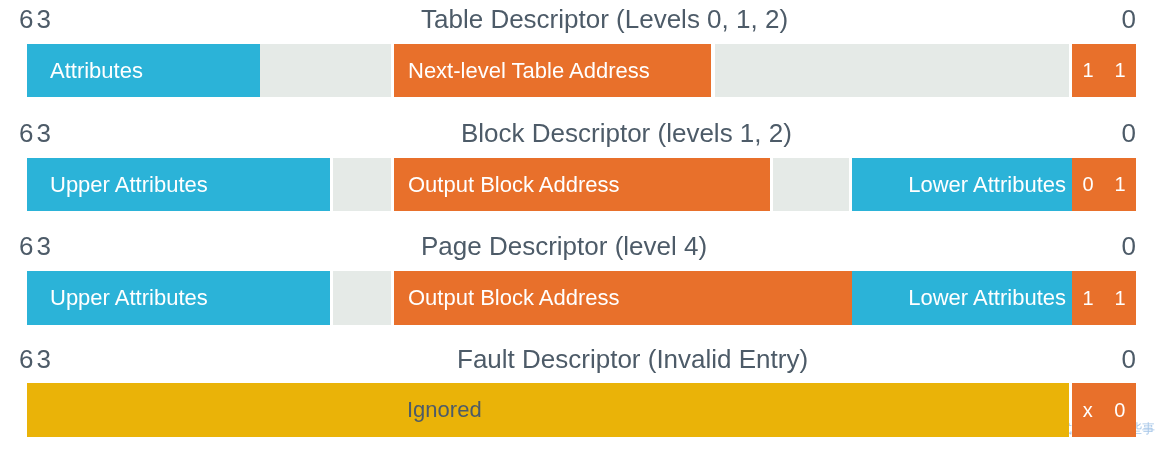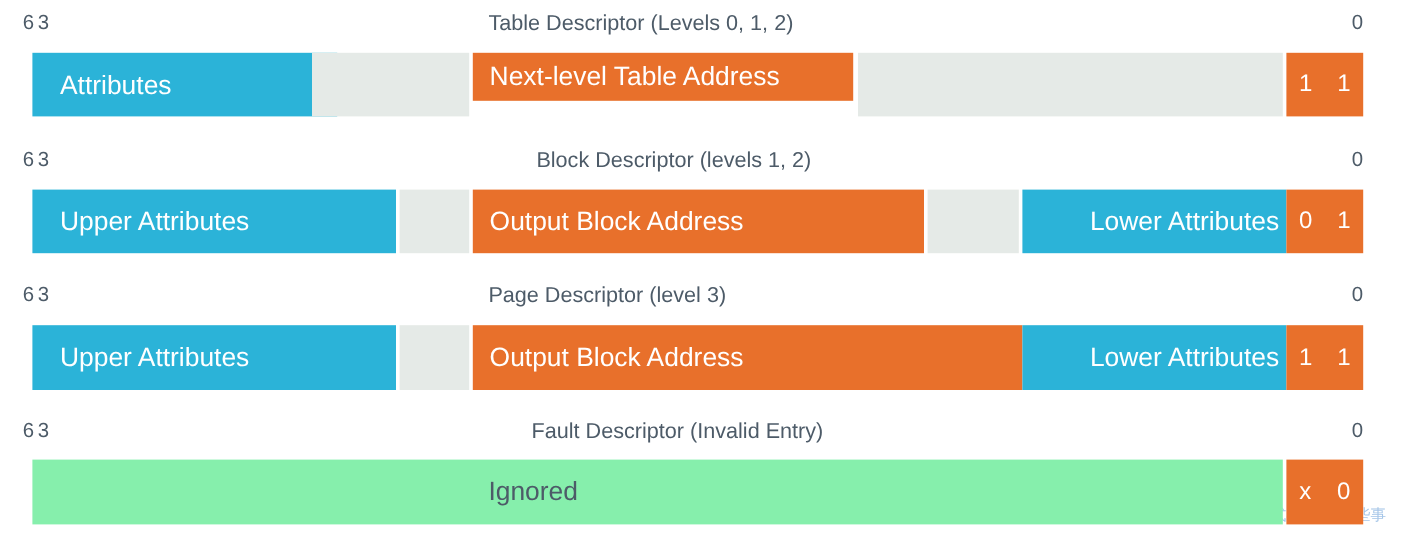--- a/index.html
+++ b/index.html
@@ -5,30 +5,30 @@
   html,body{margin:0;padding:0;background:#ffffff;}
   #diagram{
     position:relative;
     width:1174px;height:451px;
     background:#ffffff;
     font-family:"Liberation Sans",sans-serif;
     overflow:hidden;
   }
   .bit-index{
     position:absolute;
-    font-size:17px;
+    font-size:26px;
     line-height:26px;
     color:#4d5b68;
     white-space:nowrap;
   }
   .bit-high{letter-spacing:3px;}
   .row-title{
     position:absolute;
-    left:407px;
-    font-size:18px;
+    left:421px;
+    font-size:26px;
     line-height:26px;
     color:#4d5b68;
     white-space:nowrap;
   }
   .seg{
     position:absolute;
     display:flex;
     align-items:center;
     box-sizing:border-box;
     color:#ffffff;
@@ -58,21 +58,21 @@
 <div id="diagram">
   <span class="watermark">嵌入式与Linux那些事</span>
 <div class="drow">
       <span class="bit-index bit-high" style="top: 6px; left: 19px;">63</span>
       <span class="row-title" style="top: 6px;">Table Descriptor (Levels 0, 1, 2)</span>
       <span class="bit-index bit-low" style="top: 6px; right: 38px;">0</span>
       <div class="seg" style="left: 27px; width: 254px; top: 44px; height: 53px; background: rgb(43, 179, 216); padding-left: 23px;">
         <span class="seg-label">Attributes</span>
       </div>
       <div class="seg" style="left: 260px; width: 131px; top: 44px; height: 53px; background: rgb(229, 234, 231);"></div>
-      <div class="seg" style="left: 394px; width: 317px; top: 44px; height: 40px; background: rgb(232, 112, 43); padding-left: 14px;">
+      <div class="seg" style="left: 394px; width: 317px; top: 44px; height: 53px; background: rgb(232, 112, 43); padding-left: 14px;">
         <span class="seg-label">Next-level Table Address</span>
       </div>
       <div class="seg" style="left: 715px; width: 354px; top: 44px; height: 53px; background: rgb(229, 234, 231);"></div>
       <div class="seg bits" style="left: 1072px; width: 64px; top: 44px; height: 53px; background: rgb(232, 112, 43);">
         <span class="bit-digit">1</span>
         <span class="bit-digit">1</span>
       </div>
     </div>
     <div class="drow">
       <span class="bit-index bit-high" style="top: 120px; left: 19px;">63</span>
@@ -89,42 +89,42 @@
       <div class="seg" style="left: 852px; width: 220px; top: 158px; height: 53px; background: rgb(43, 179, 216); justify-content: flex-end; padding-right: 6px;">
         <span class="seg-label">Lower Attributes</span>
       </div>
       <div class="seg bits" style="left: 1072px; width: 64px; top: 158px; height: 53px; background: rgb(232, 112, 43);">
         <span class="bit-digit">0</span>
         <span class="bit-digit">1</span>
       </div>
     </div>
     <div class="drow">
       <span class="bit-index bit-high" style="top: 233px; left: 19px;">63</span>
-      <span class="row-title" style="top: 233px;">Page Descriptor (level 3)</span>
+      <span class="row-title" style="top: 233px;">Page Descriptor (level 4)</span>
       <span class="bit-index bit-low" style="top: 233px; right: 38px;">0</span>
       <div class="seg" style="left: 27px; width: 303px; top: 271px; height: 54px; background: rgb(43, 179, 216); padding-left: 23px;">
         <span class="seg-label">Upper Attributes</span>
       </div>
       <div class="seg" style="left: 333px; width: 58px; top: 271px; height: 54px; background: rgb(229, 234, 231);"></div>
       <div class="seg" style="left: 394px; width: 458px; top: 271px; height: 54px; background: rgb(232, 112, 43); padding-left: 14px;">
         <span class="seg-label">Output Block Address</span>
       </div>
       <div class="seg" style="left: 852px; width: 220px; top: 271px; height: 54px; background: rgb(43, 179, 216); justify-content: flex-end; padding-right: 6px;">
         <span class="seg-label">Lower Attributes</span>
       </div>
       <div class="seg bits" style="left: 1072px; width: 64px; top: 271px; height: 54px; background: rgb(232, 112, 43);">
         <span class="bit-digit">1</span>
         <span class="bit-digit">1</span>
       </div>
     </div>
     <div class="drow">
       <span class="bit-index bit-high" style="top: 346px; left: 19px;">63</span>
       <span class="row-title" style="top: 346px; margin-left: 36px;">Fault Descriptor (Invalid Entry)</span>
       <span class="bit-index bit-low" style="top: 346px; right: 38px;">0</span>
-      <div class="seg" style="left: 27px; width: 1042px; top: 383px; height: 54px; background: #86efac; padding-left: 380px;">
+      <div class="seg" style="left: 27px; width: 1042px; top: 383px; height: 54px; background: #eab308; padding-left: 380px;">
         <span class="seg-label" style="color: rgb(77, 91, 104);">Ignored</span>
       </div>
       <div class="seg bits" style="left: 1072px; width: 64px; top: 383px; height: 54px; background: rgb(232, 112, 43);">
         <span class="bit-digit">x</span>
         <span class="bit-digit">0</span>
       </div>
     </div>
   </div>
 
 </body></html>

